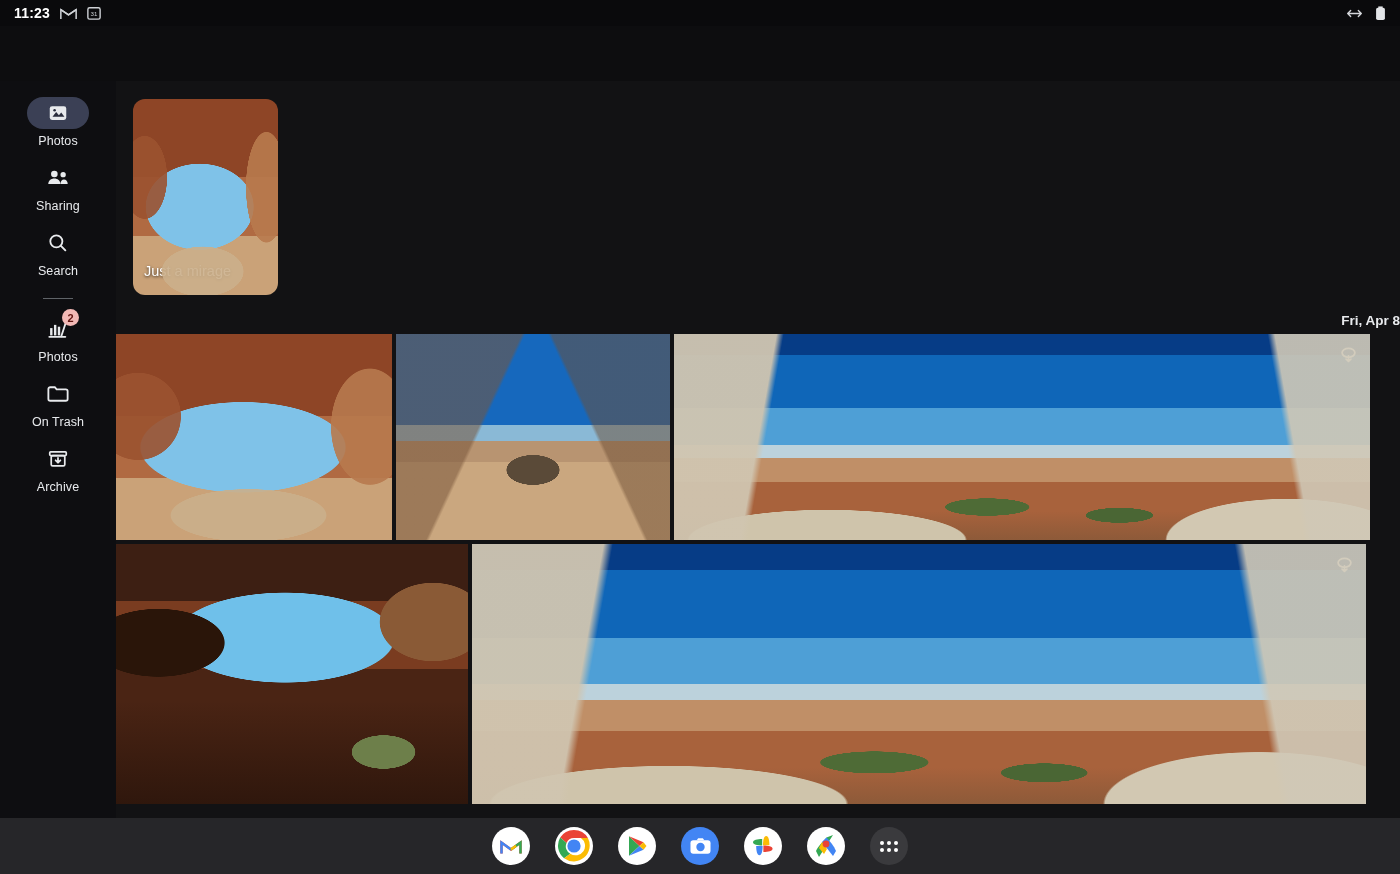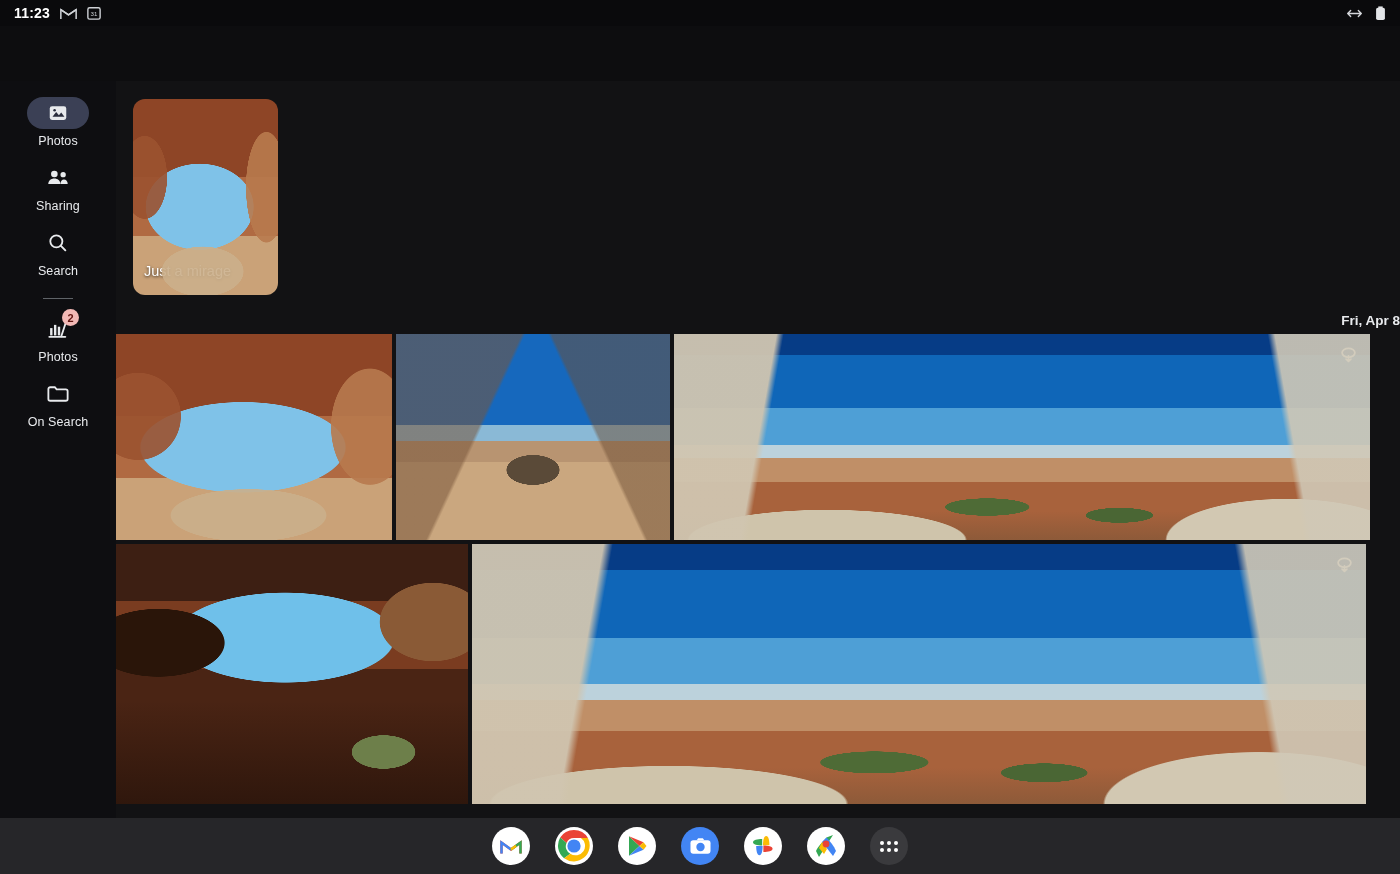--- a/index.html
+++ b/index.html
@@ -245,21 +245,31 @@
           <span class="badge">2</span>
         </div>
         <div class="lbl">Photos</div>
       </div>
       <div class="navitem">
         <div class="pill">
           <svg width="24" height="22" viewBox="0 0 26 24">
             <path d="M2.5 6.6a2 2 0 0 1 2-2h5l2 2.4h10a2 2 0 0 1 2 2v8.4a2 2 0 0 1-2 2h-17a2 2 0 0 1-2-2z" fill="none" stroke="#e8eaed" stroke-width="2"></path>
           </svg>
         </div>
-        <div class="lbl">On Search</div>
+        <div class="lbl">On Trash</div>
+      </div>
+      <div class="navitem">
+        <div class="pill">
+          <svg width="22" height="22" viewBox="0 0 24 24">
+            <rect x="3" y="4.2" width="18" height="4" rx="1" fill="none" stroke="#e8eaed" stroke-width="1.9"></rect>
+            <rect x="4.6" y="8.2" width="14.8" height="11.4" rx="1.6" fill="none" stroke="#e8eaed" stroke-width="1.9"></rect>
+            <path d="M12 10.8v5.2M12 16l-2.6-2.6M12 16l2.6-2.6" fill="none" stroke="#e8eaed" stroke-width="1.9" stroke-linecap="round" stroke-linejoin="round"></path>
+          </svg>
+        </div>
+        <div class="lbl">Archive</div>
       </div>
     </nav>
 
   <div class="content">
 
     <div class="memory-row">
       <div class="memory-card arch1">
         <span class="caption">Just a mirage</span>
       </div>
     </div>

